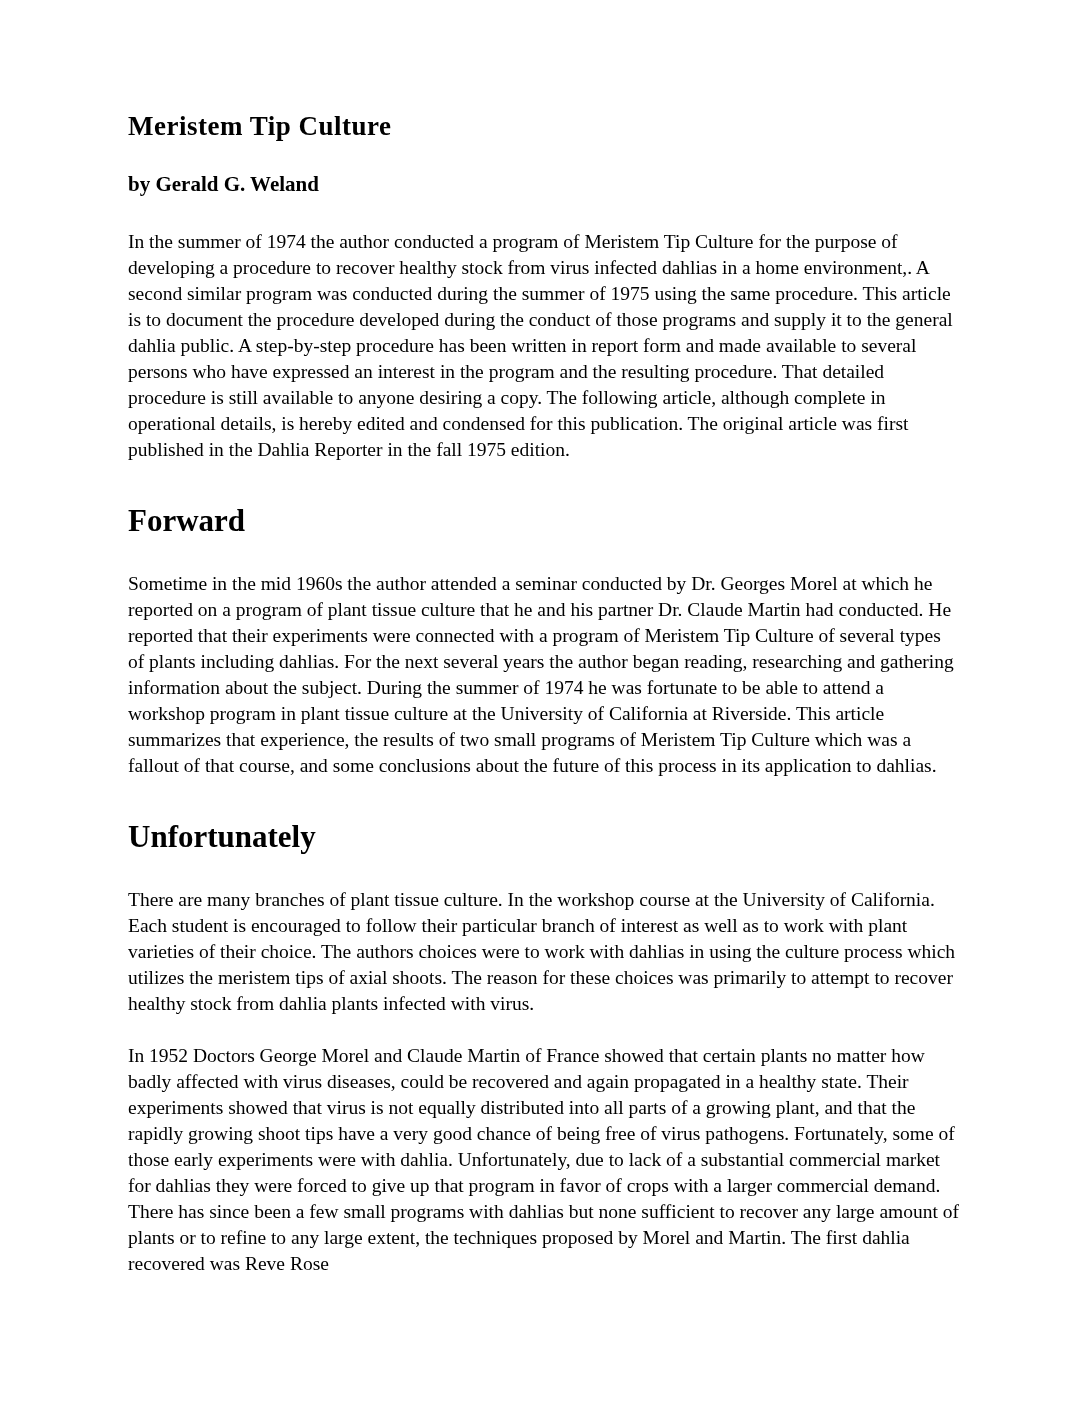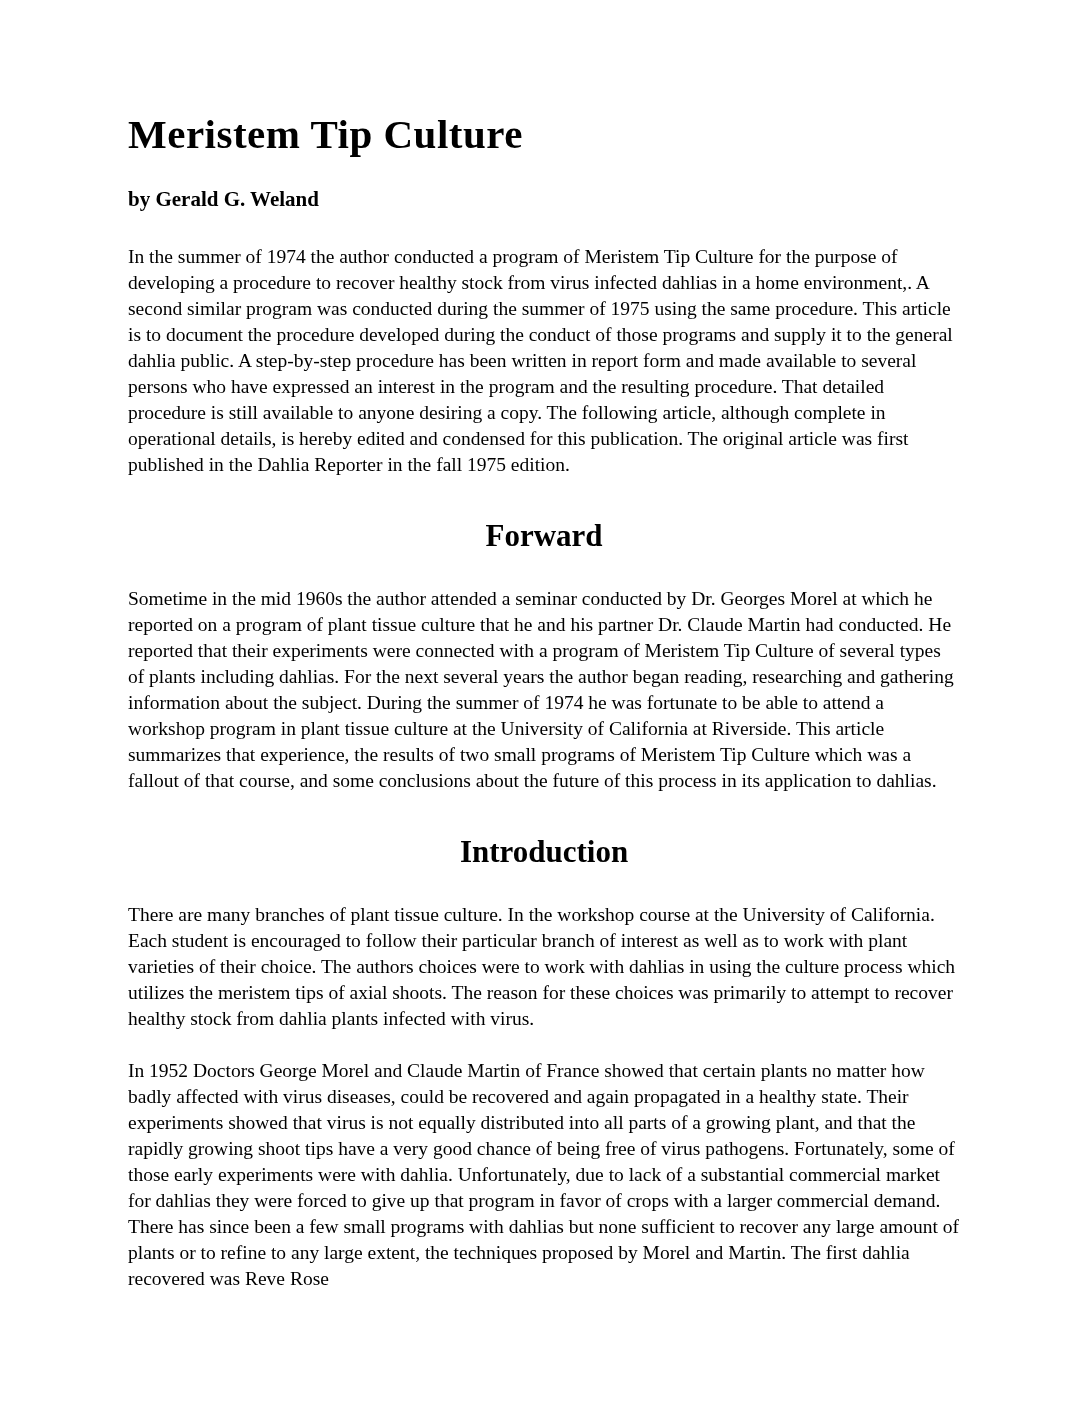--- a/index.html
+++ b/index.html
@@ -13,60 +13,59 @@
     height: 1408px;
     margin: 0 auto;
     background: #ffffff;
     box-sizing: border-box;
     padding: 112px 128px 0 128px;
     font-family: "Liberation Serif", "DejaVu Serif", serif;
     color: #000000;
     overflow: hidden;
   }
   .doc-title {
-    font-size: 41px;
+    font-size: 27px;
     font-weight: bold;
     line-height: 1.1;
     margin: 0 0 30px 0;
     letter-spacing: 0.5px;
   }
   .byline {
     font-size: 21px;
     font-weight: bold;
     margin: 6px 0 32px 0;
   }
   .para {
     font-size: 19.5px;
     line-height: 26px;
     margin: 16px 0 26px 0;
     text-align: left;
   }
   .section-heading {
     font-size: 31px;
     font-weight: bold;
     margin: 40px 0 32px 0;
-    text-align: center;
   }
   .italic-tail {
   }
 </style>
 </head>
 <body>
 
 <div class="page">
 
   <h1 class="doc-title">Meristem Tip Culture</h1>
 
   <p class="byline">by Gerald G. Weland</p>
 
   <p class="para">In the summer of 1974 the author conducted a program of Meristem Tip Culture for the purpose of developing a procedure to recover healthy stock from virus infected dahlias in a home environment,. A second similar program was conducted during the summer of 1975 using the same procedure. This article is to document the procedure developed during the conduct of those programs and supply it to the general dahlia public. A step-by-step procedure has been written in report form and made available to several persons who have expressed an interest in the program and the resulting procedure. That detailed procedure is still available to anyone desiring a copy. The following article, although complete in operational details, is hereby edited and condensed for this publication. The original article was first published in the Dahlia Reporter in the fall 1975 edition.</p>
 
   <h2 class="section-heading">Forward</h2>
 
   <p class="para">Sometime in the mid 1960s the author attended a seminar conducted by Dr. Georges Morel at which he reported on a program of plant tissue culture that he and his partner Dr. Claude Martin had conducted. He reported that their experiments were connected with a program of Meristem Tip Culture of several types of plants including dahlias. For the next several years the author began reading, researching and gathering information about the subject. During the summer of 1974 he was fortunate to be able to attend a workshop program in plant tissue culture at the University of California at Riverside. This article summarizes that experience, the results of two small programs of Meristem Tip Culture which was a fallout of that course, and some conclusions about the future of this process in its application to dahlias.</p>
 
-  <h2 class="section-heading">Introduction</h2>
+  <h2 class="section-heading">Unfortunately</h2>
 
   <p class="para">There are many branches of plant tissue culture. In the workshop course at the University of California. Each student is encouraged to follow their particular branch of interest as well as to work with plant varieties of their choice. The authors choices were to work with dahlias in using the culture process which utilizes the meristem tips of axial shoots. The reason for these choices was primarily to attempt to recover healthy stock from dahlia plants infected with virus.</p>
 
   <p class="para"><span>In 1952 Doctors George Morel and Claude Martin of France showed that certain plants no matter how badly affected with virus diseases, could be recovered and again propagated in a healthy state. Their experiments showed that virus is not equally distributed into all parts of a growing plant, and that the rapidly growing shoot tips have a very good chance of being free of virus pathogens. Fortunately, some of those early experiments were with dahlia. Unfortunately, due to lack of a substantial commercial market for dahlias they were forced to give up that program in favor of crops with a larger commercial demand. There has since been a few small programs with dahlias but none sufficient to recover any large amount of plants or to refine to any large extent, the techniques proposed by Morel and Martin. The first dahlia recovered was </span><span class="italic-tail">Reve Rose</span></p>
 
 </div>
 
 </body></html>

